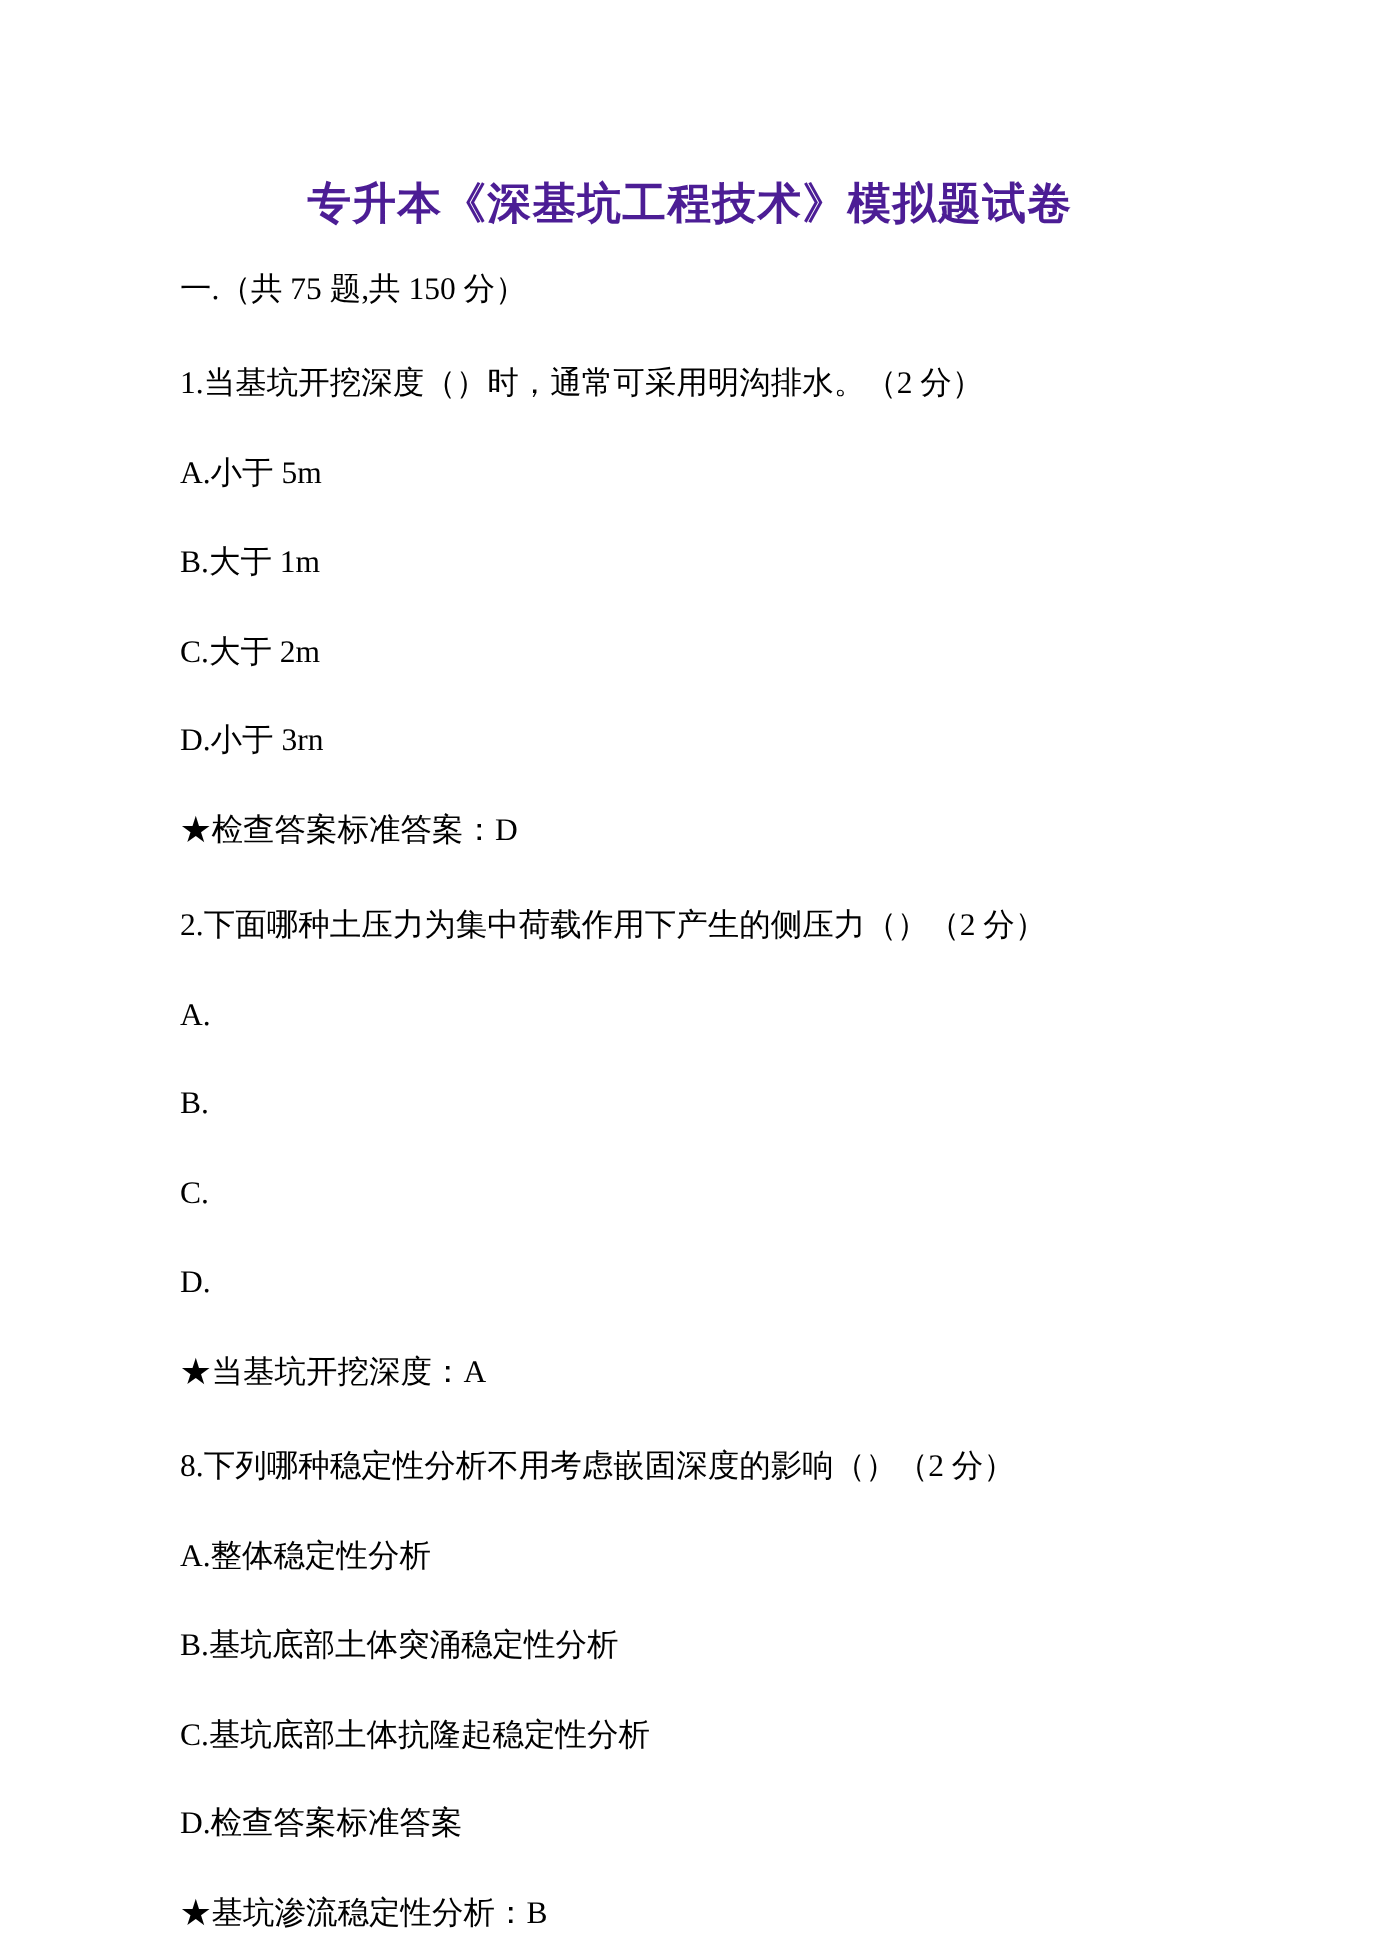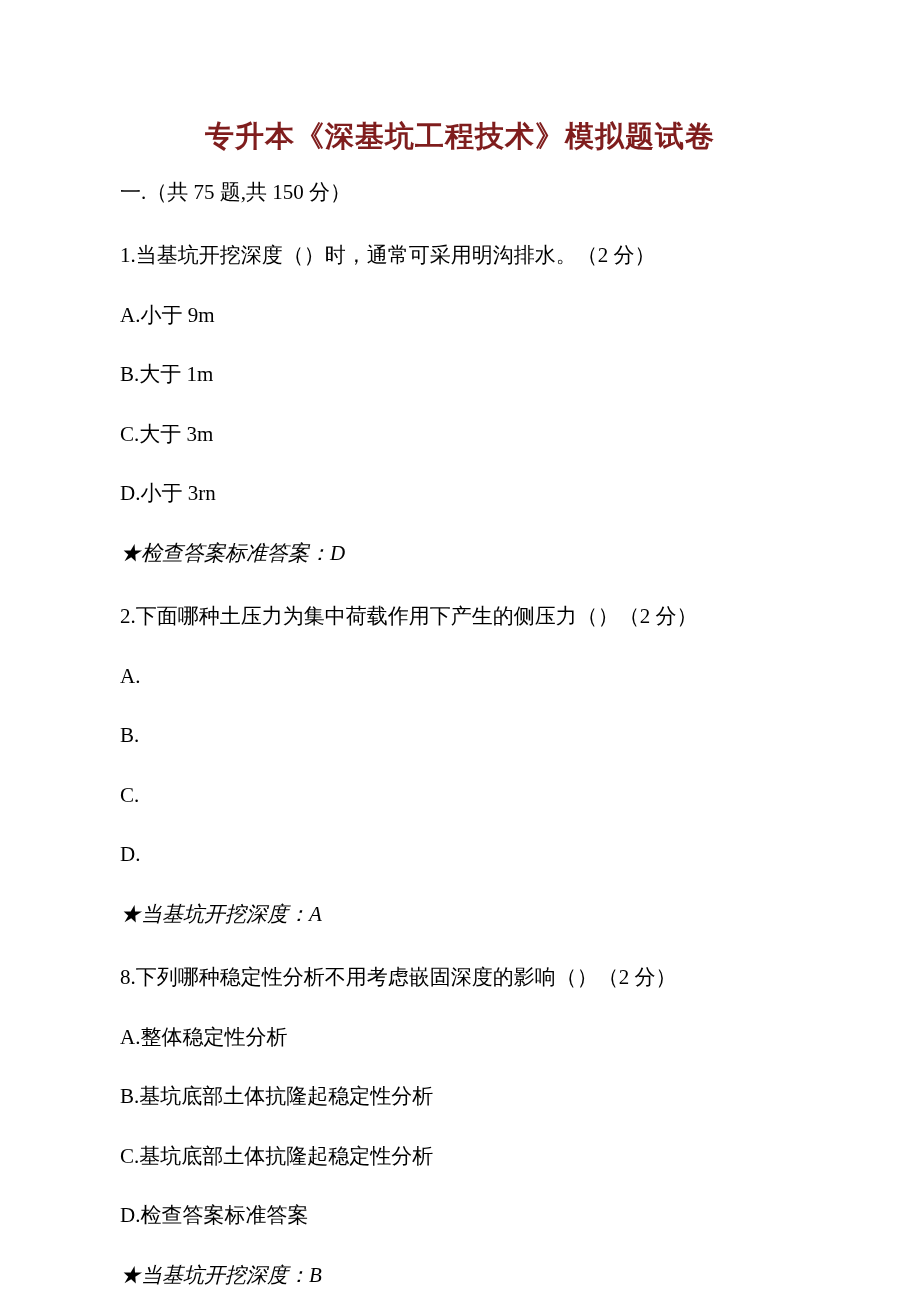--- a/index.html
+++ b/index.html
@@ -11,61 +11,60 @@
       width: 920px;
       height: 1302px;
       background: #ffffff;
       font-family: "SimSun", "宋体", serif;
       padding: 115px 120px 40px 120px;
       font-size: 21px;
       line-height: 1.5;
       color: #000000;
     }
     .title {
-      color: #7f1d1d;
+      color: #4c1d95;
       font-size: 29px;
       text-align: center;
       font-family: "SimSun", "宋体", serif;
       margin-bottom: 18px;
       letter-spacing: 1px;
     }
     .section-header {
       margin-bottom: 12px;
     }
     .question {
       margin-bottom: 28px;
       margin-top: 32px;
     }
     .option {
       margin-bottom: 28px;
     }
     .answer {
       margin-bottom: 28px;
-      font-style: italic;
     }
   </style>
 </head>
 <body>
 
 <h1 class="title">专升本《深基坑工程技术》模拟题试卷</h1>
 
 <p class="section-header">一.（共 75 题,共 150 分）</p>
 
 <p class="question">1.当基坑开挖深度（）时，通常可采用明沟排水。（2 分）</p>
-<p class="option">A.小于 9m</p>
+<p class="option">A.小于 5m</p>
 <p class="option">B.大于 1m</p>
-<p class="option">C.大于 3m</p>
+<p class="option">C.大于 2m</p>
 <p class="option">D.小于 3rn</p>
 <p class="answer">★检查答案标准答案：D</p>
 
 <p class="question">2.下面哪种土压力为集中荷载作用下产生的侧压力（）（2 分）</p>
 <p class="option">A.</p>
 <p class="option">B.</p>
 <p class="option">C.</p>
 <p class="option">D.</p>
 <p class="answer">★当基坑开挖深度：A</p>
 
 <p class="question">8.下列哪种稳定性分析不用考虑嵌固深度的影响（）（2 分）</p>
 <p class="option">A.整体稳定性分析</p>
-<p class="option">B.基坑底部土体抗隆起稳定性分析</p>
+<p class="option">B.基坑底部土体突涌稳定性分析</p>
 <p class="option">C.基坑底部土体抗隆起稳定性分析</p>
 <p class="option">D.检查答案标准答案</p>
-<p class="answer">★当基坑开挖深度：B</p>
+<p class="answer">★基坑渗流稳定性分析：B</p>
 
 </body></html>

